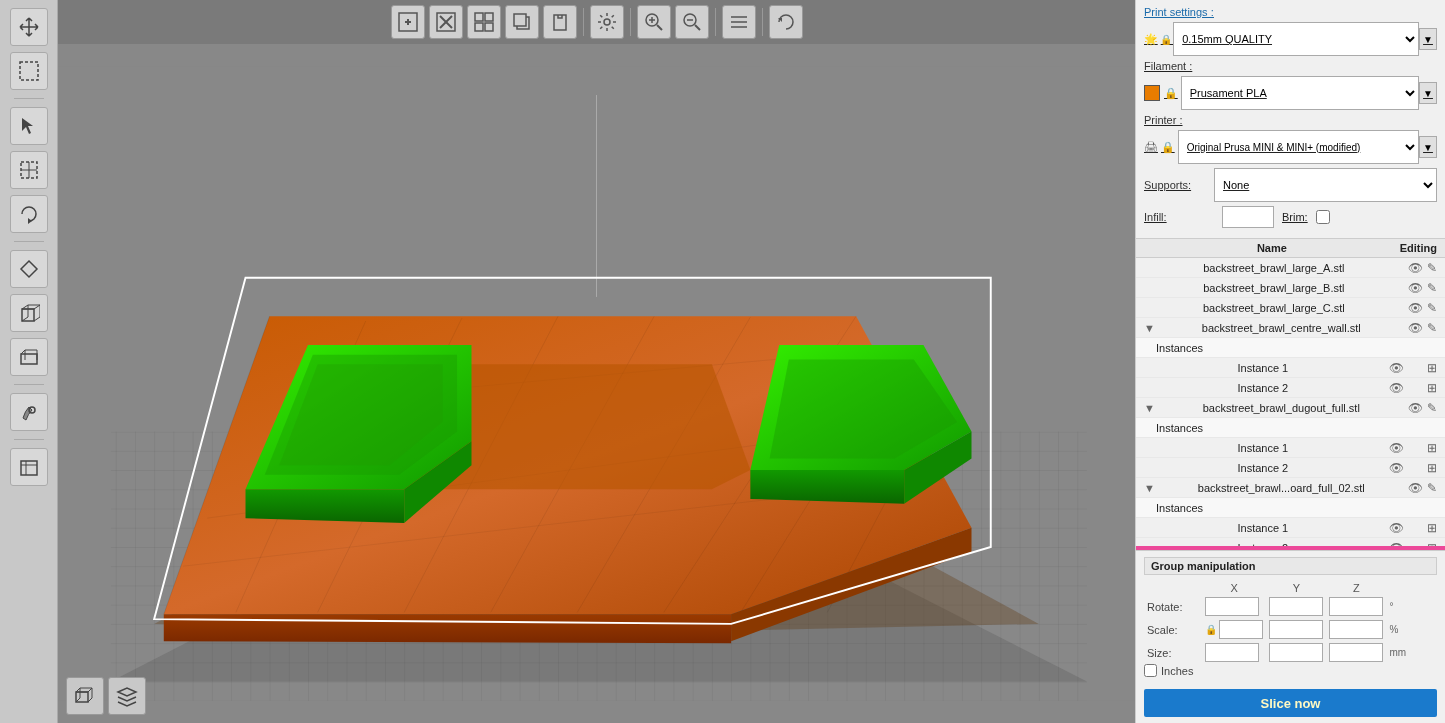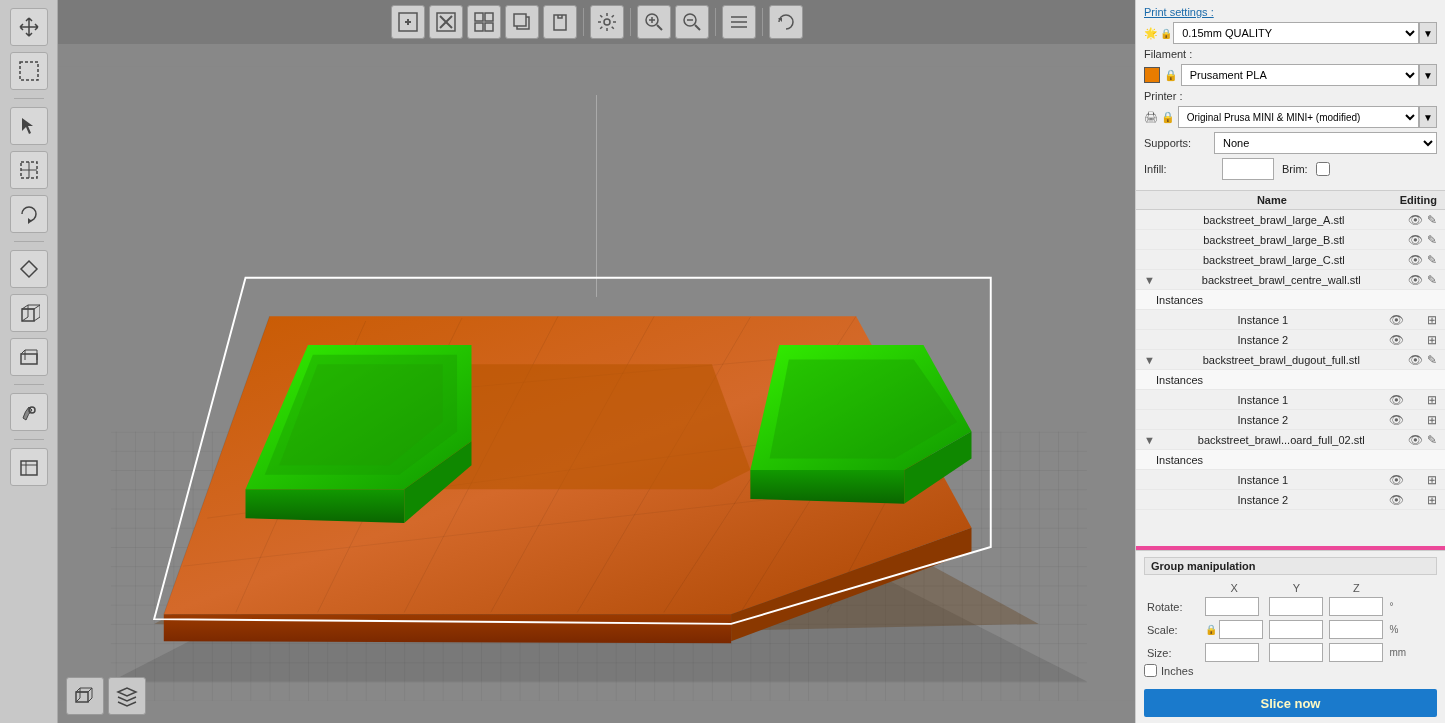--- a/index.html
+++ b/index.html
@@ -77,40 +77,41 @@
       display: flex;
       flex-direction: column;
       overflow: hidden;
     }
 
     
     #print-settings {
       padding: 6px 8px;
       background: #f0f0f0;
       border-bottom: 1px solid #ccc;
+      text-decoration: underline;
     }
     .settings-row {
       display: flex;
       align-items: center;
       margin-bottom: 4px;
     }
     .settings-label {
       font-size: 11px;
       color: #333;
       min-width: 70px;
     }
     .settings-label-link {
       font-size: 11px;
       color: #1a6aaa;
       text-decoration: underline;
       cursor: pointer;
     }
     .settings-select {
       flex: 1;
-      height: 22px;
+      height: 34px;
       border: 1px solid #aaa;
       background: #fff;
       font-size: 11px;
       padding: 0 4px;
     }
     .filament-color {
       width: 16px; height: 16px;
       background: #e87c00;
       border: 1px solid #555;
       margin-right: 4px;

